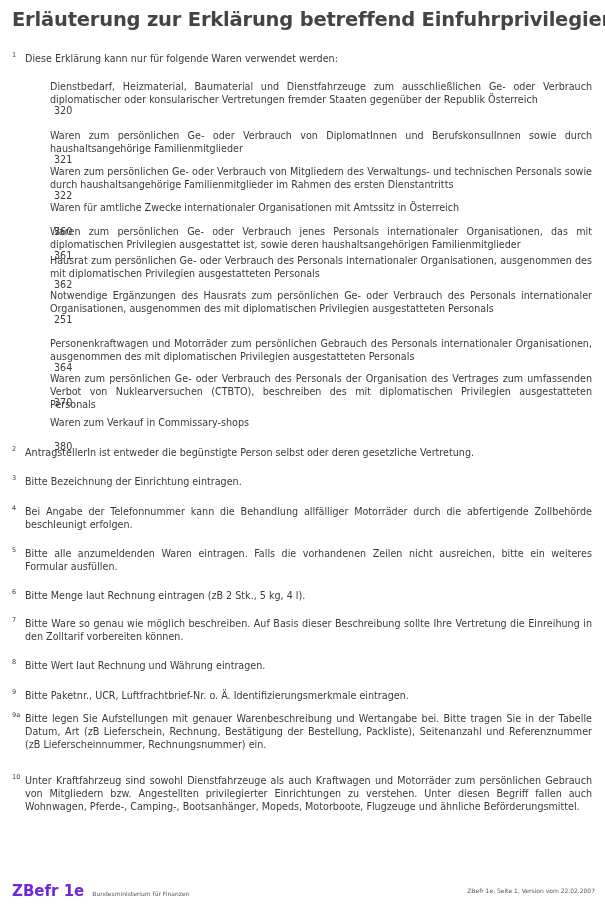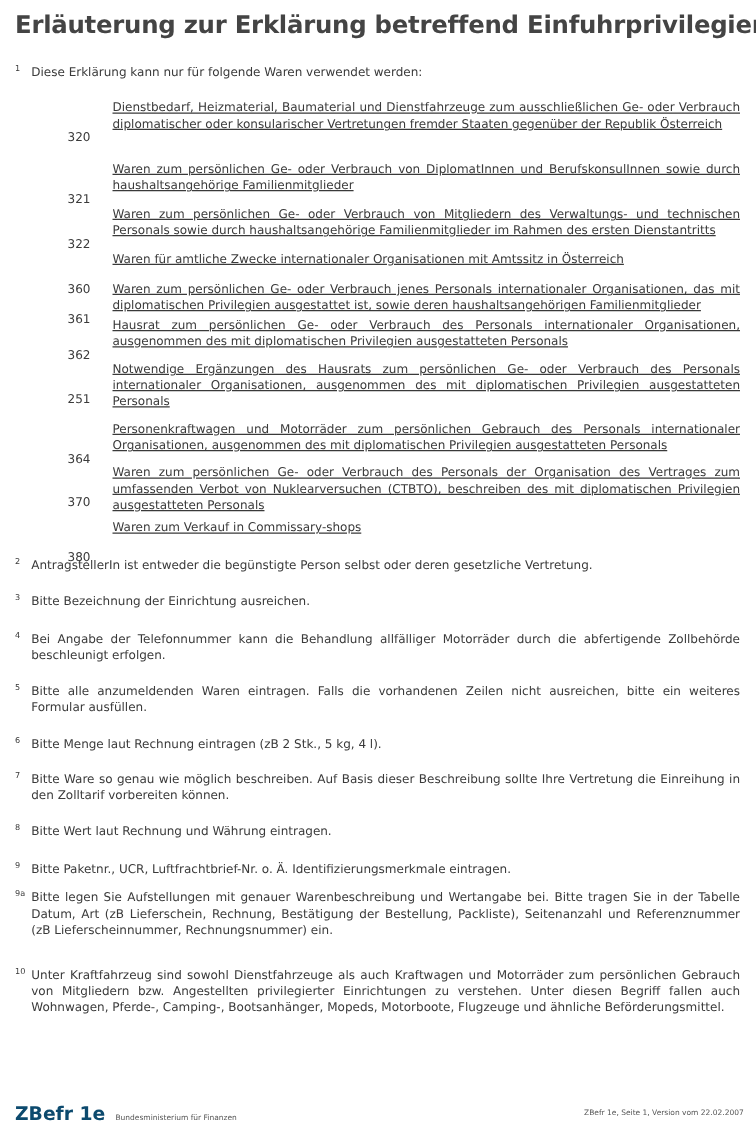--- a/index.html
+++ b/index.html
@@ -7,23 +7,23 @@
            font-family: "DejaVu Sans", sans-serif; color: #3a3a3a; }
     .page { position: absolute; left: 0; top: 0; width: 605px; height: 918px; }
     .title { position: absolute; left: 12px; top: 8px; font-size: 19.5px; font-weight: bold;
              color: #444; letter-spacing: -0.2px; margin: 0; white-space: nowrap; }
     .fn { position: absolute; left: 12px; width: 580px; font-size: 9.6px; line-height: 13px; }
     .fn .num { position: absolute; left: 0; top: -3px; font-size: 6.5px; }
     .fn .txt { margin-left: 13px; text-align: justify; text-align-last: left; }
     .codes { position: absolute; left: 50px; top: 80px; width: 542px; }
     .code-row { position: absolute; left: 0; width: 542px; font-size: 9.6px; line-height: 13px; }
     .code-row .code { position: absolute; left: 4px; width: 30px; margin-top: 24px; }
-    .code-row .desc { margin-left: 40px; text-align: justify; text-align-last: left; text-decoration: underline; }
+    .code-row .desc { text-align: justify; text-align-last: left; }
     .footer-left { position: absolute; left: 12px; top: 881px; white-space: nowrap; }
-    .footer-left .form-id { font-size: 15px; font-weight: bold; color: #0c4a6e; }
+    .footer-left .form-id { font-size: 15px; font-weight: bold; color: #6d28d9; }
     .footer-left .ministry { font-size: 6px; margin-left: 3px; color: #555; }
     .footer-right { position: absolute; right: 10px; top: 887px; font-size: 6px; color: #555; white-space: nowrap; }
   </style>
 </head>
 <body>
 
 <div class="page">
   <h1 class="title">Erläuterung zur Erklärung betreffend Einfuhrprivilegien</h1>
 
   <div class="fn" style="top:52px">
@@ -73,21 +73,21 @@
       <div class="desc">Waren zum Verkauf in Commissary-shops</div>
     </div>
   </div>
 
   <div class="fn" style="top:446px">
     <span class="num">2</span>
     <div class="txt">AntragstellerIn ist entweder die begünstigte Person selbst oder deren gesetzliche Vertretung.</div>
   </div>
   <div class="fn" style="top:475px">
     <span class="num">3</span>
-    <div class="txt">Bitte Bezeichnung der Einrichtung ausreichen.</div>
+    <div class="txt">Bitte Bezeichnung der Einrichtung eintragen.</div>
   </div>
   <div class="fn" style="top:505px">
     <span class="num">4</span>
     <div class="txt">Bei Angabe der Telefonnummer kann die Behandlung allfälliger Motorräder durch die abfertigende Zollbehörde beschleunigt erfolgen.</div>
   </div>
   <div class="fn" style="top:547px">
     <span class="num">5</span>
     <div class="txt">Bitte alle anzumeldenden Waren eintragen. Falls die vorhandenen Zeilen nicht ausreichen, bitte ein weiteres Formular ausfüllen.</div>
   </div>
   <div class="fn" style="top:589px">

